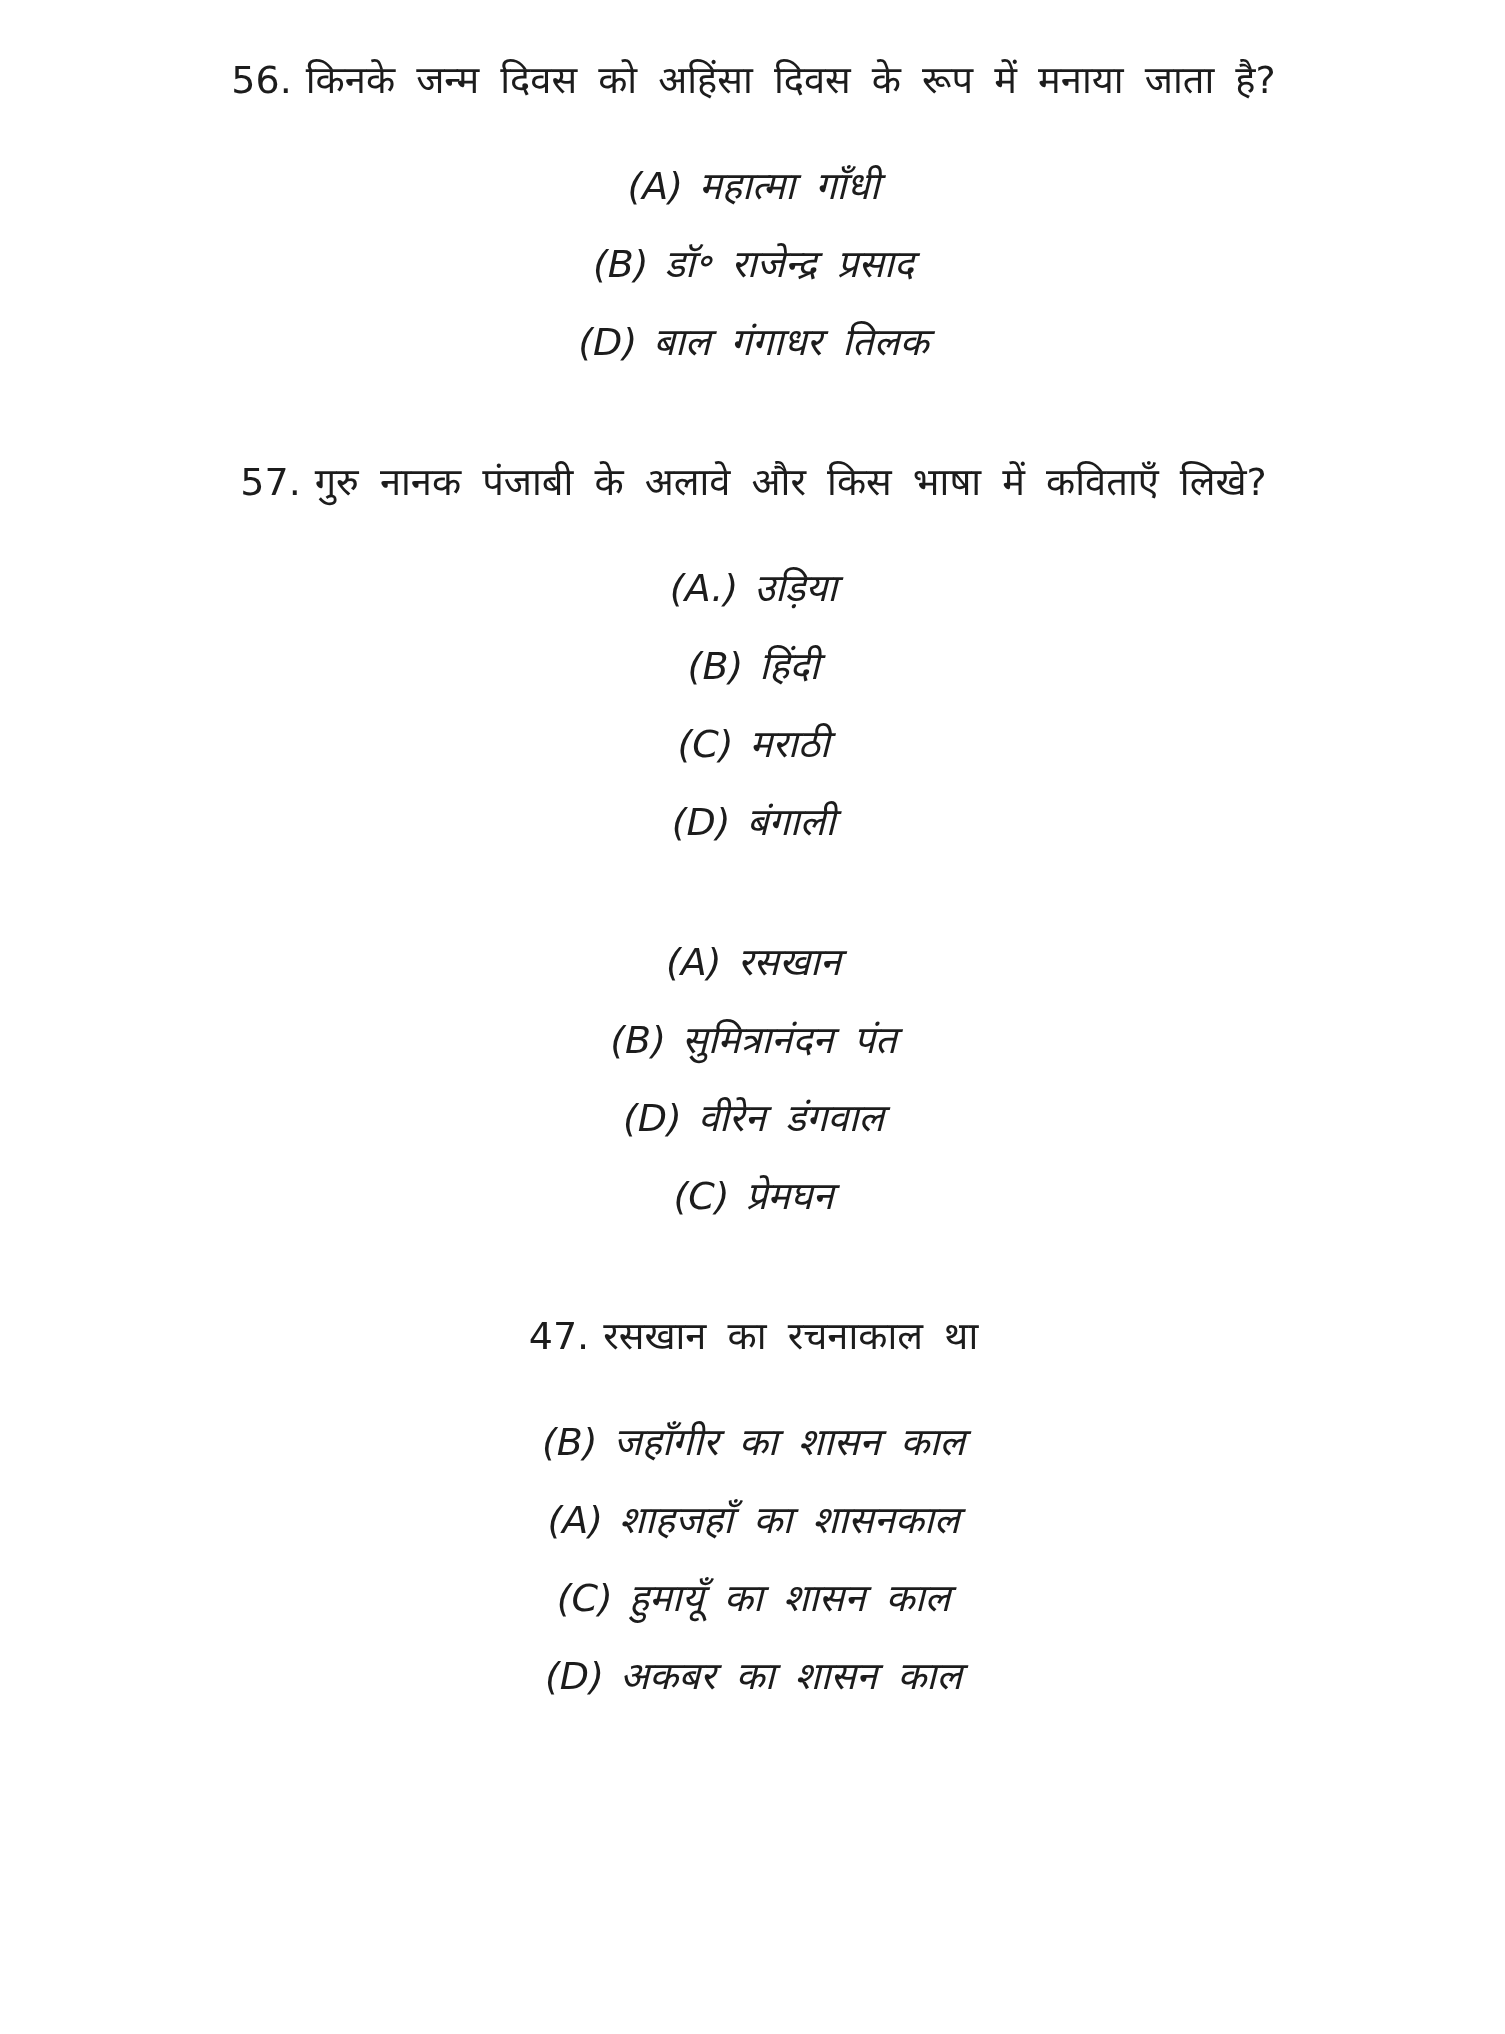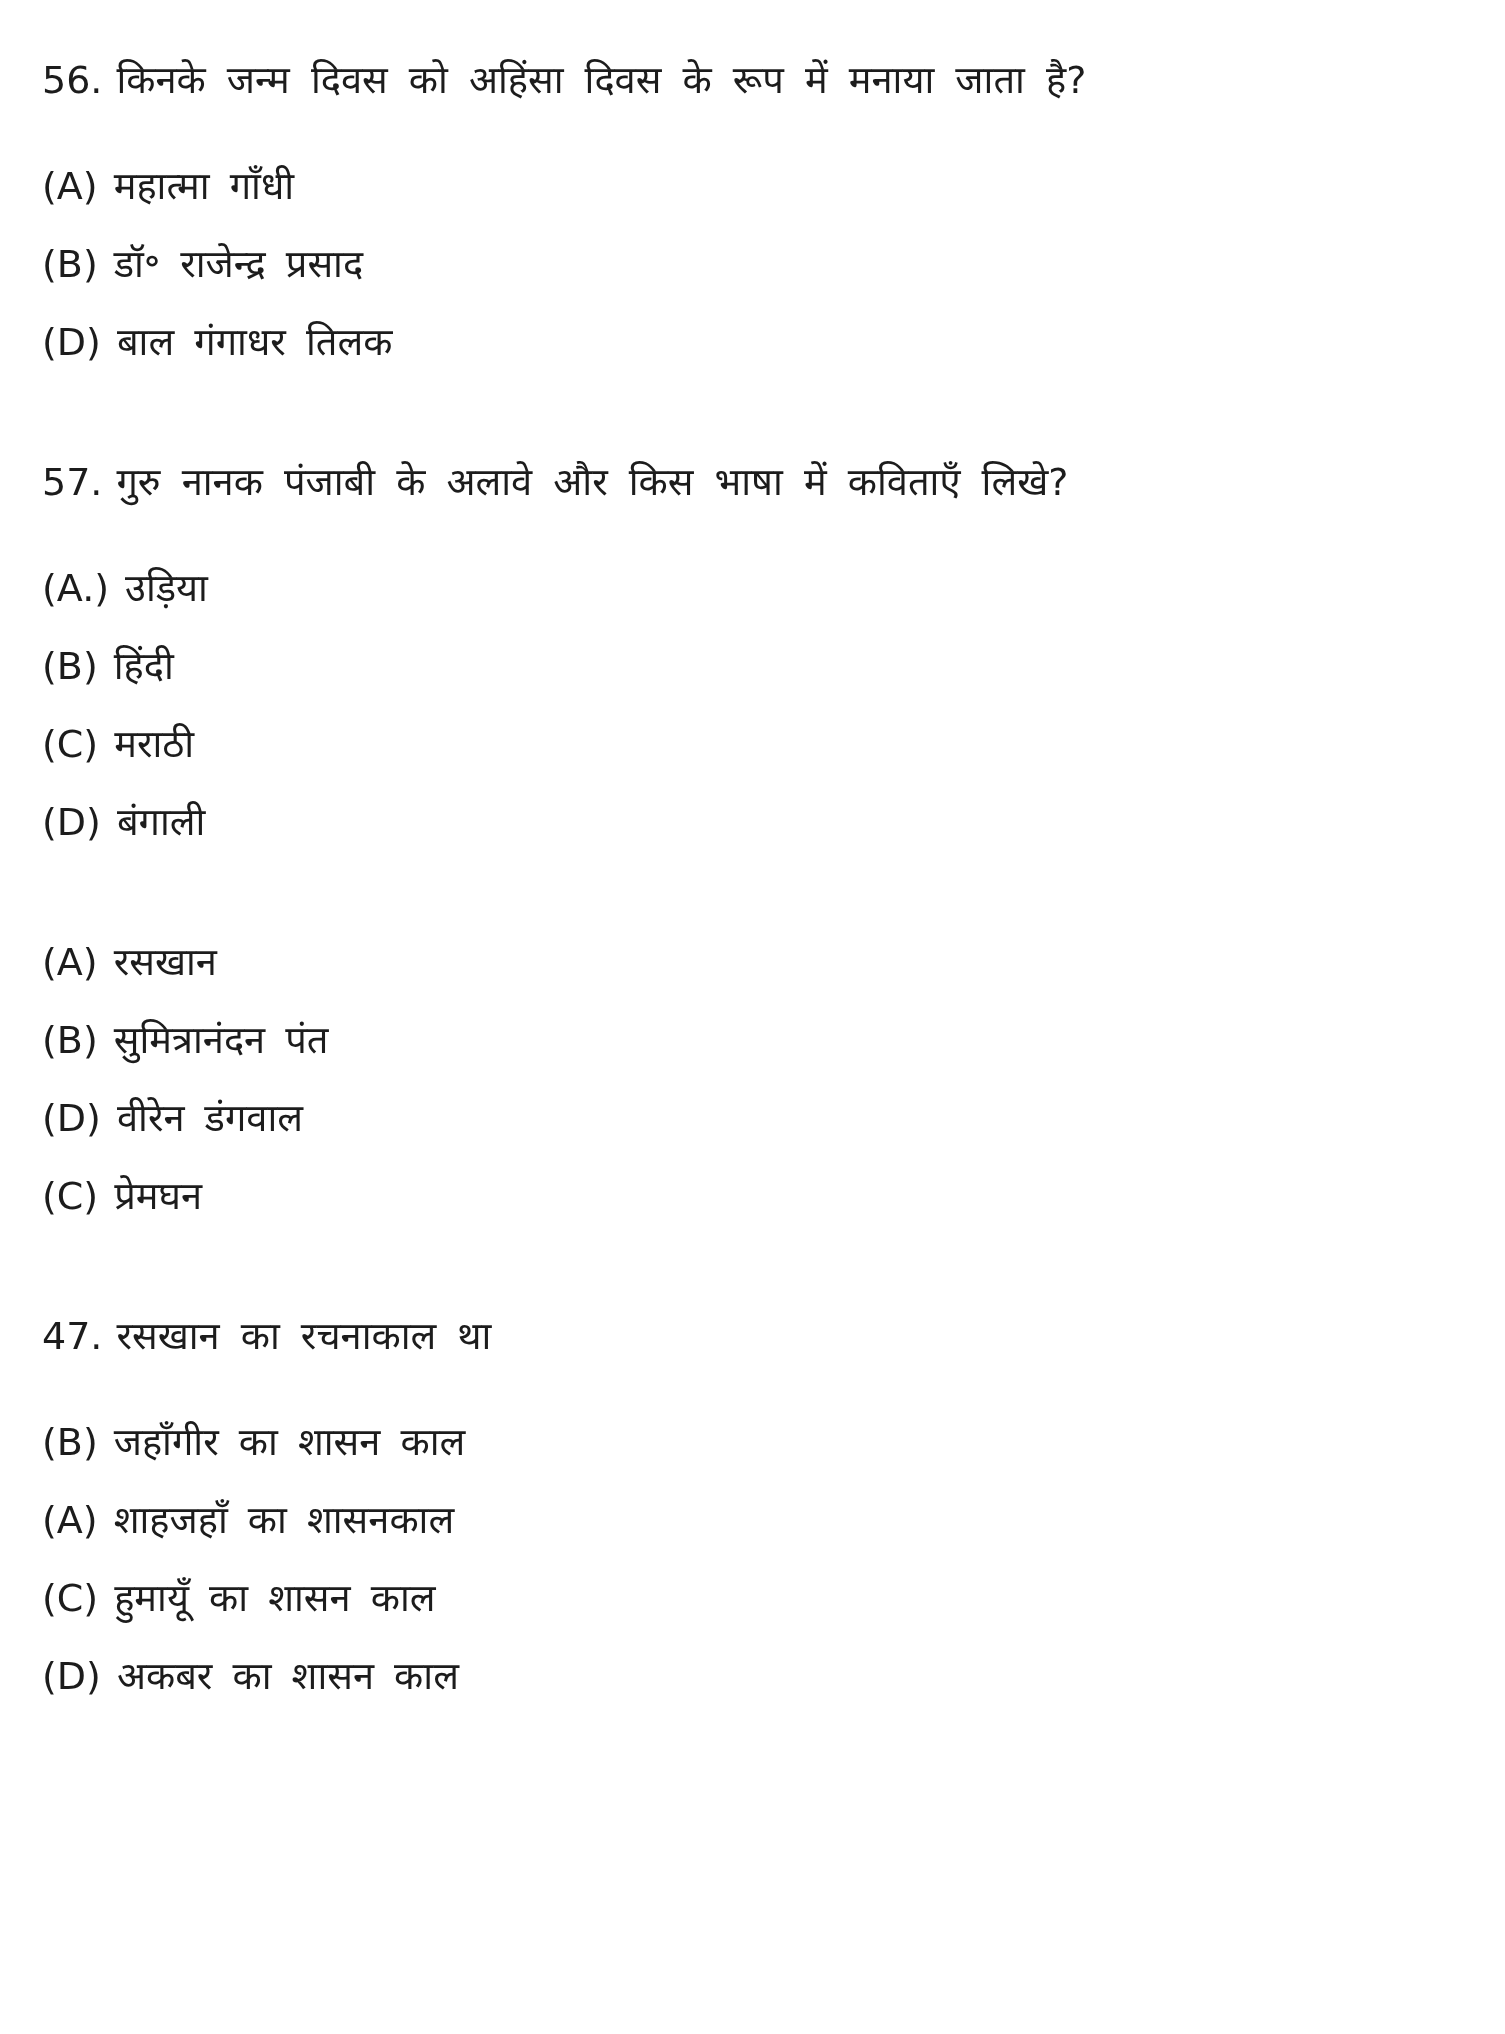--- a/index.html
+++ b/index.html
@@ -10,20 +10,21 @@
   body {
     width: 1505px;
     min-height: 2034px;
     box-sizing: border-box;
     padding: 55px 40px 40px 42px;
     font-family: "DejaVu Sans", sans-serif;
     color: #1c1c1c;
   }
   .question-list {
     display: block;
+    text-align: center;
   }
   .question-block {
     margin-bottom: 89px;
   }
   .question-line {
     font-size: 38px;
     line-height: 51px;
     margin-bottom: 55px;
     word-spacing: 9px;
     white-space: nowrap;
@@ -31,20 +32,21 @@
   .question-number {
     display: inline-block;
     margin-right: 14px;
   }
   .option-row {
     font-size: 38px;
     line-height: 51px;
     margin-bottom: 27px;
     word-spacing: 8px;
     white-space: nowrap;
+    font-style: italic;
   }
   .option-label {
     display: inline-block;
     margin-right: 16px;
   }
 </style>
 </head>
 <body style="background: rgb(255, 255, 255); color: rgb(28, 28, 28);">
 
 <div class="question-list">

